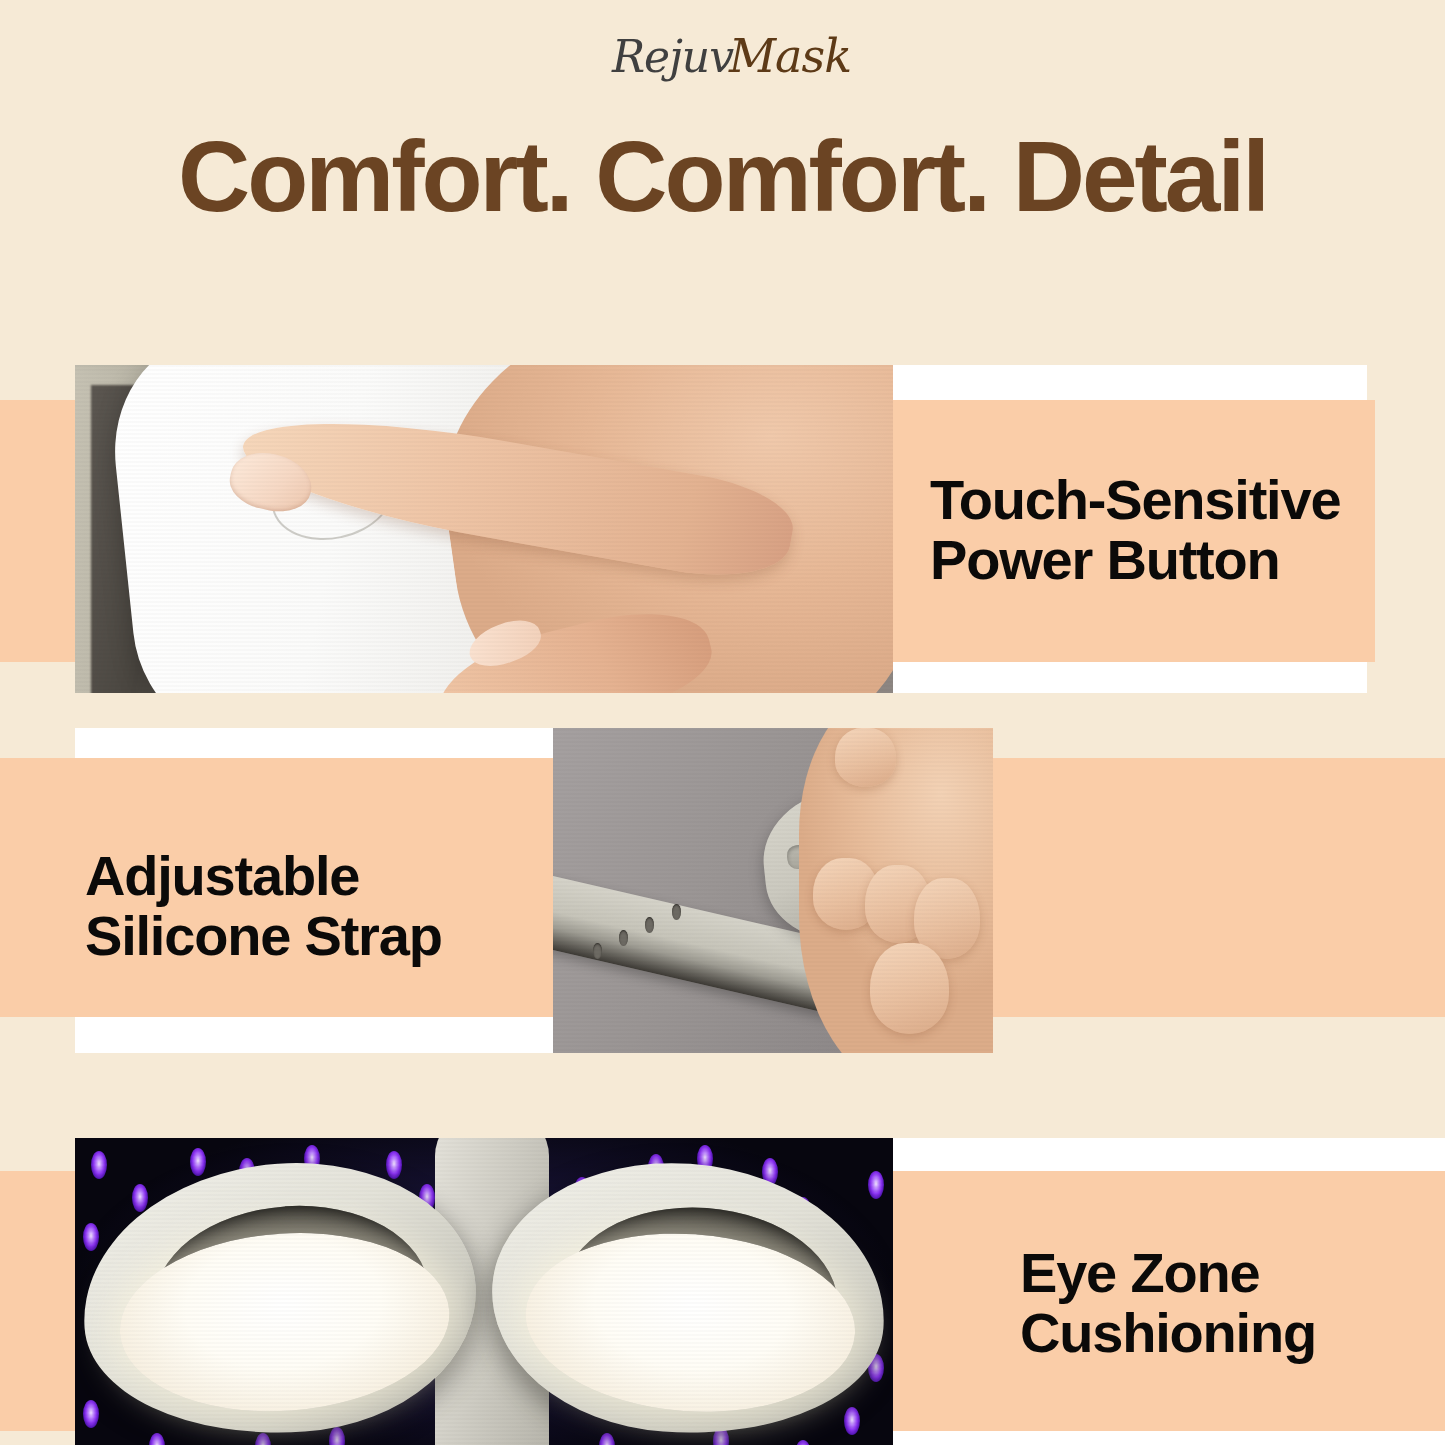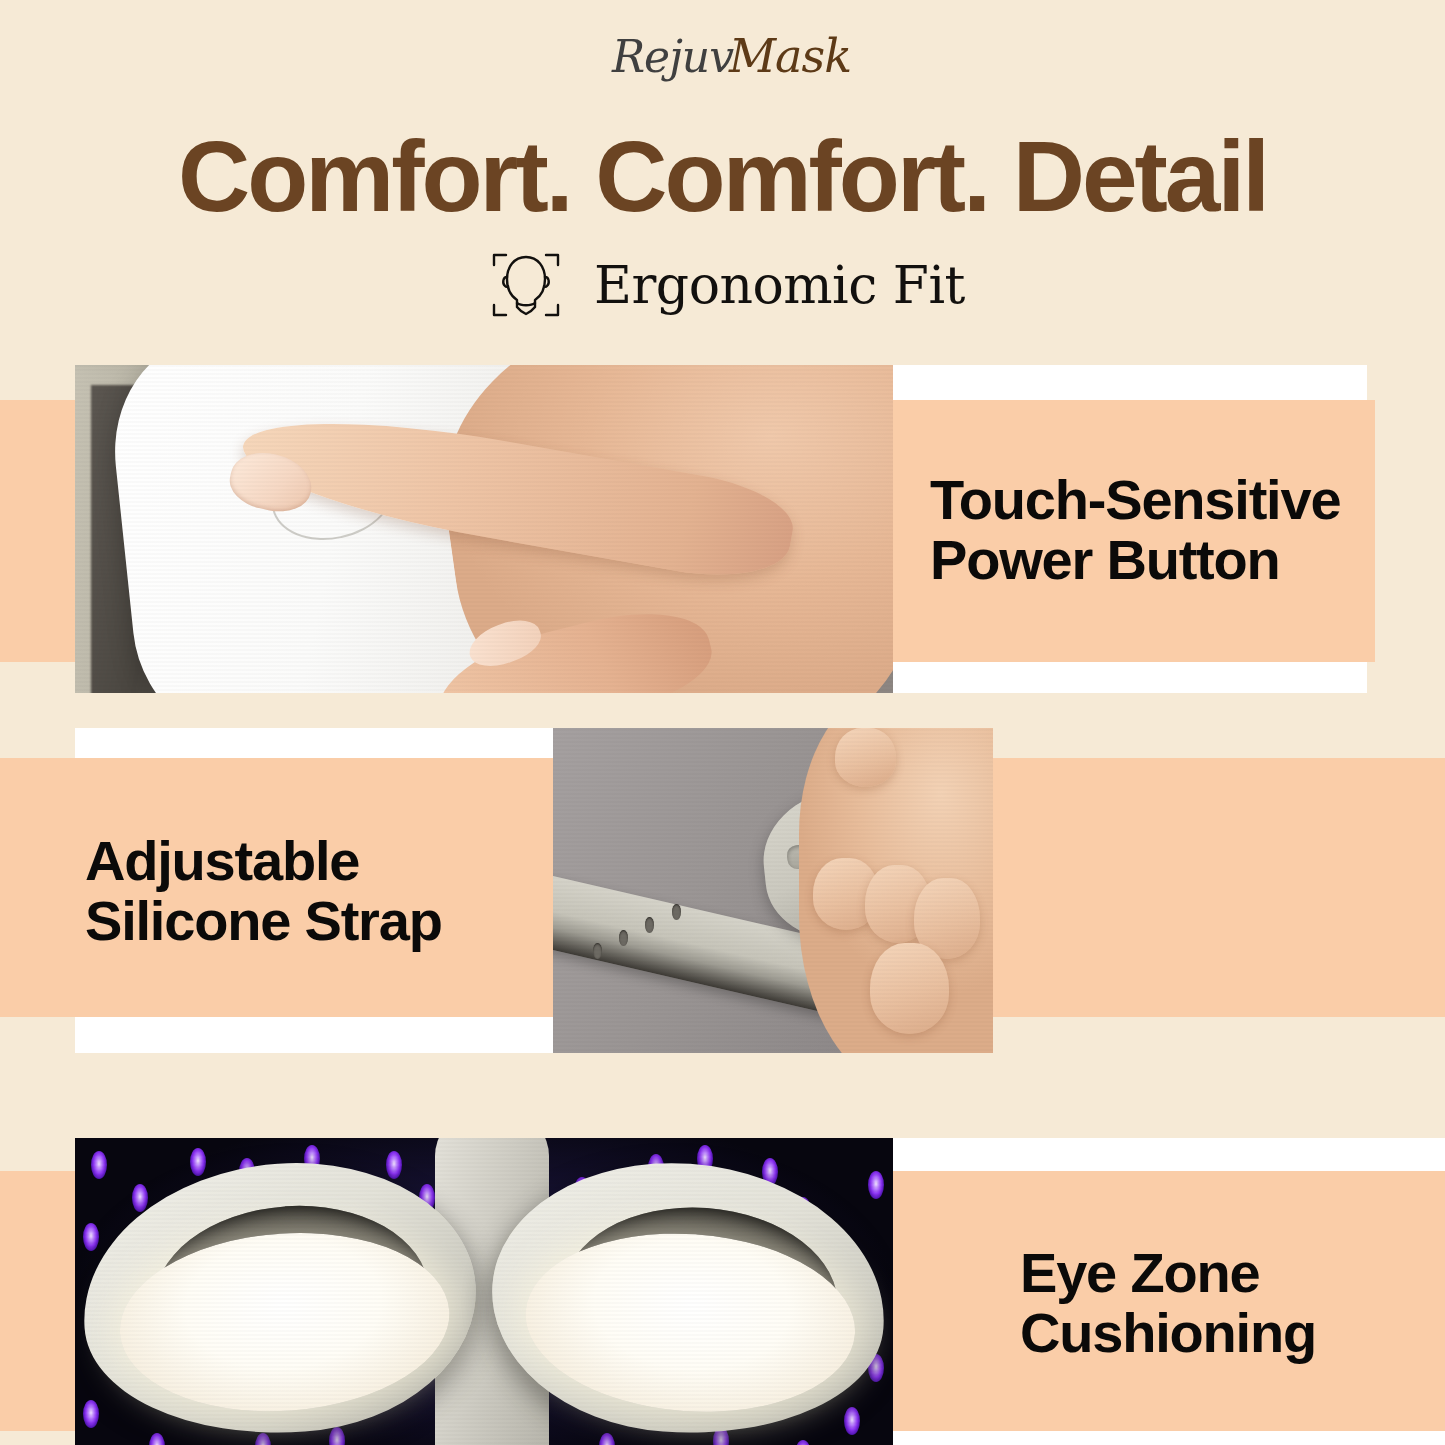--- a/index.html
+++ b/index.html
@@ -243,35 +243,20 @@
 
 <div class="brand-logo">
   <span class="b1">Rejuv</span><span class="b2">Mask</span>
 </div>
 
 <div class="headline">Comfort. Comfort. Detail</div>
 
 <div class="badges">
 
 
-  <div class="badge">
-    <span class="badge-icon">
-      <svg viewBox="0 0 92 76" width="92" height="76" fill="none" stroke="#12100e" stroke-width="2.4" stroke-linecap="round" stroke-linejoin="round">
-        <path d="M14 18 L14 8 L26 8"></path>
-        <path d="M66 8 L78 8 L78 18"></path>
-        <path d="M78 58 L78 68 L66 68"></path>
-        <path d="M26 68 L14 68 L14 58"></path>
-        <path d="M46 10 C34 10 27 20 27 32 C27 42 31 49 37 53 L37 60 C40 64 44 66 46 67 C48 66 52 64 55 60 L55 53 C61 49 65 42 65 32 C65 20 58 10 46 10 Z"></path>
-        <path d="M27 30 C23 30 22 36 25 39 C26 40 27 40 28 39"></path>
-        <path d="M65 30 C69 30 70 36 67 39 C66 40 65 40 64 39"></path>
-        <path d="M37 56 C41 59 51 59 55 56"></path>
-      </svg>
-    </span>
-    <span class="badge-label">Ergonomic Fit</span>
-  </div>
 
 </div>
 
 <div class="row" style="top:365px;height:330px;">
   <div class="band" style="left:0;top:35px;width:1375px;height:262px;background:#facda8;"></div>
   <div class="whiteband" style="left:893px;top:0;width:474px;height:35px;"></div>
   <div class="whiteband" style="left:893px;top:297px;width:474px;height:31px;"></div>
   <div class="whiteband" style="left:75px;top:0;width:818px;height:328px;"></div>
 
   <div class="photo" style="left:75px;top:0;width:818px;height:328px;">
@@ -322,21 +307,21 @@
 
     <div class="p2-palm"></div>
     <div class="p2-knuckle" style="right:26%; top:40%;  width:15%; height:22%;"></div>
     <div class="p2-knuckle" style="right:14%; top:42%;  width:15%; height:24%;"></div>
     <div class="p2-knuckle" style="right:3%;  top:46%;  width:15%; height:25%;"></div>
     <div class="p2-knuckle" style="right:10%; top:66%;  width:18%; height:28%;"></div>
     <div class="p2-knuckle" style="right:22%; top:0%;   width:14%; height:18%;"></div>
     <div class="grain"></div>
   </div>
 
-  <div class="caption" style="left:85px;top:93px;width:460px;height:140px;align-items:center;">
+  <div class="caption" style="left:85px;top:108px;width:460px;height:140px;align-items:center;">
     <span class="caption-text">Adjustable
 Silicone Strap</span>
   </div>
 </div>
 
 <div class="row" style="top:1138px;height:328px;">
   <div class="band" style="left:0;top:33px;width:1445px;height:260px;background:#facda8;"></div>
   <div class="whiteband" style="left:893px;top:0;width:567px;height:33px;"></div>
   <div class="whiteband" style="left:893px;top:293px;width:567px;height:35px;"></div>
   <div class="whiteband" style="left:75px;top:0;width:818px;height:328px;"></div>

